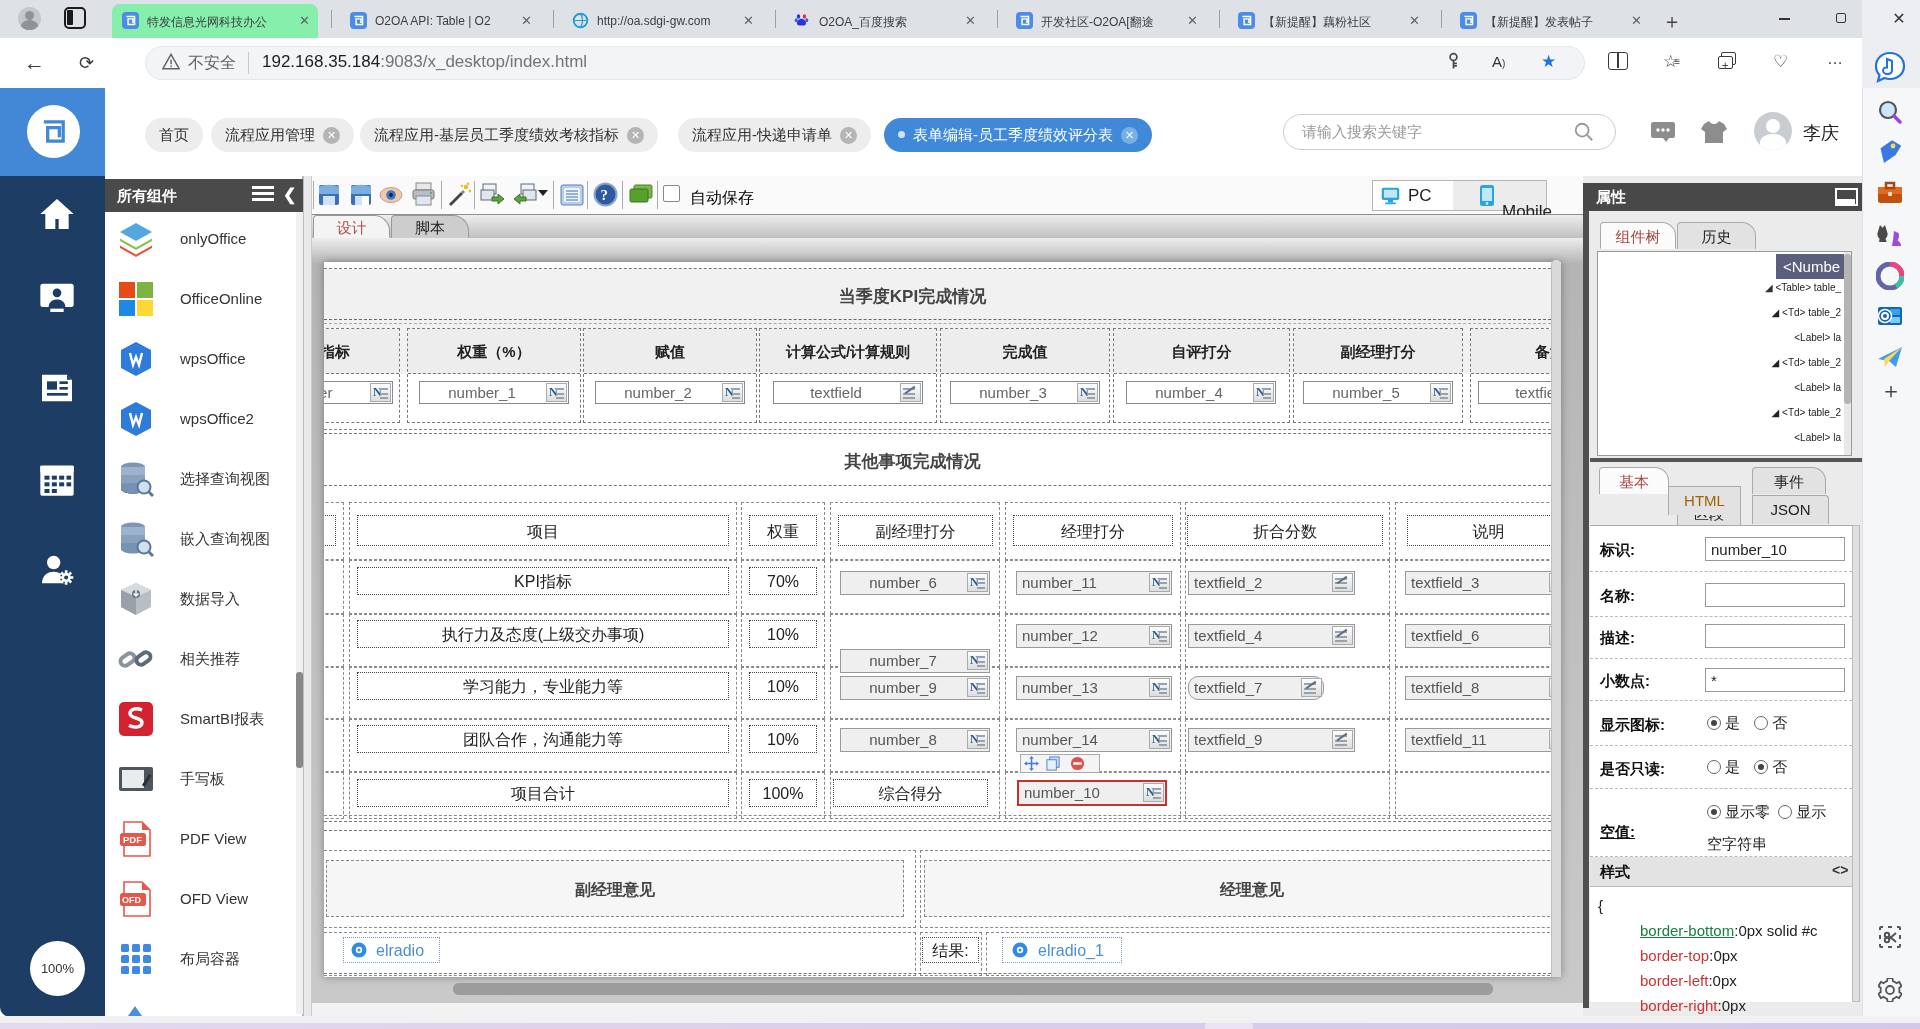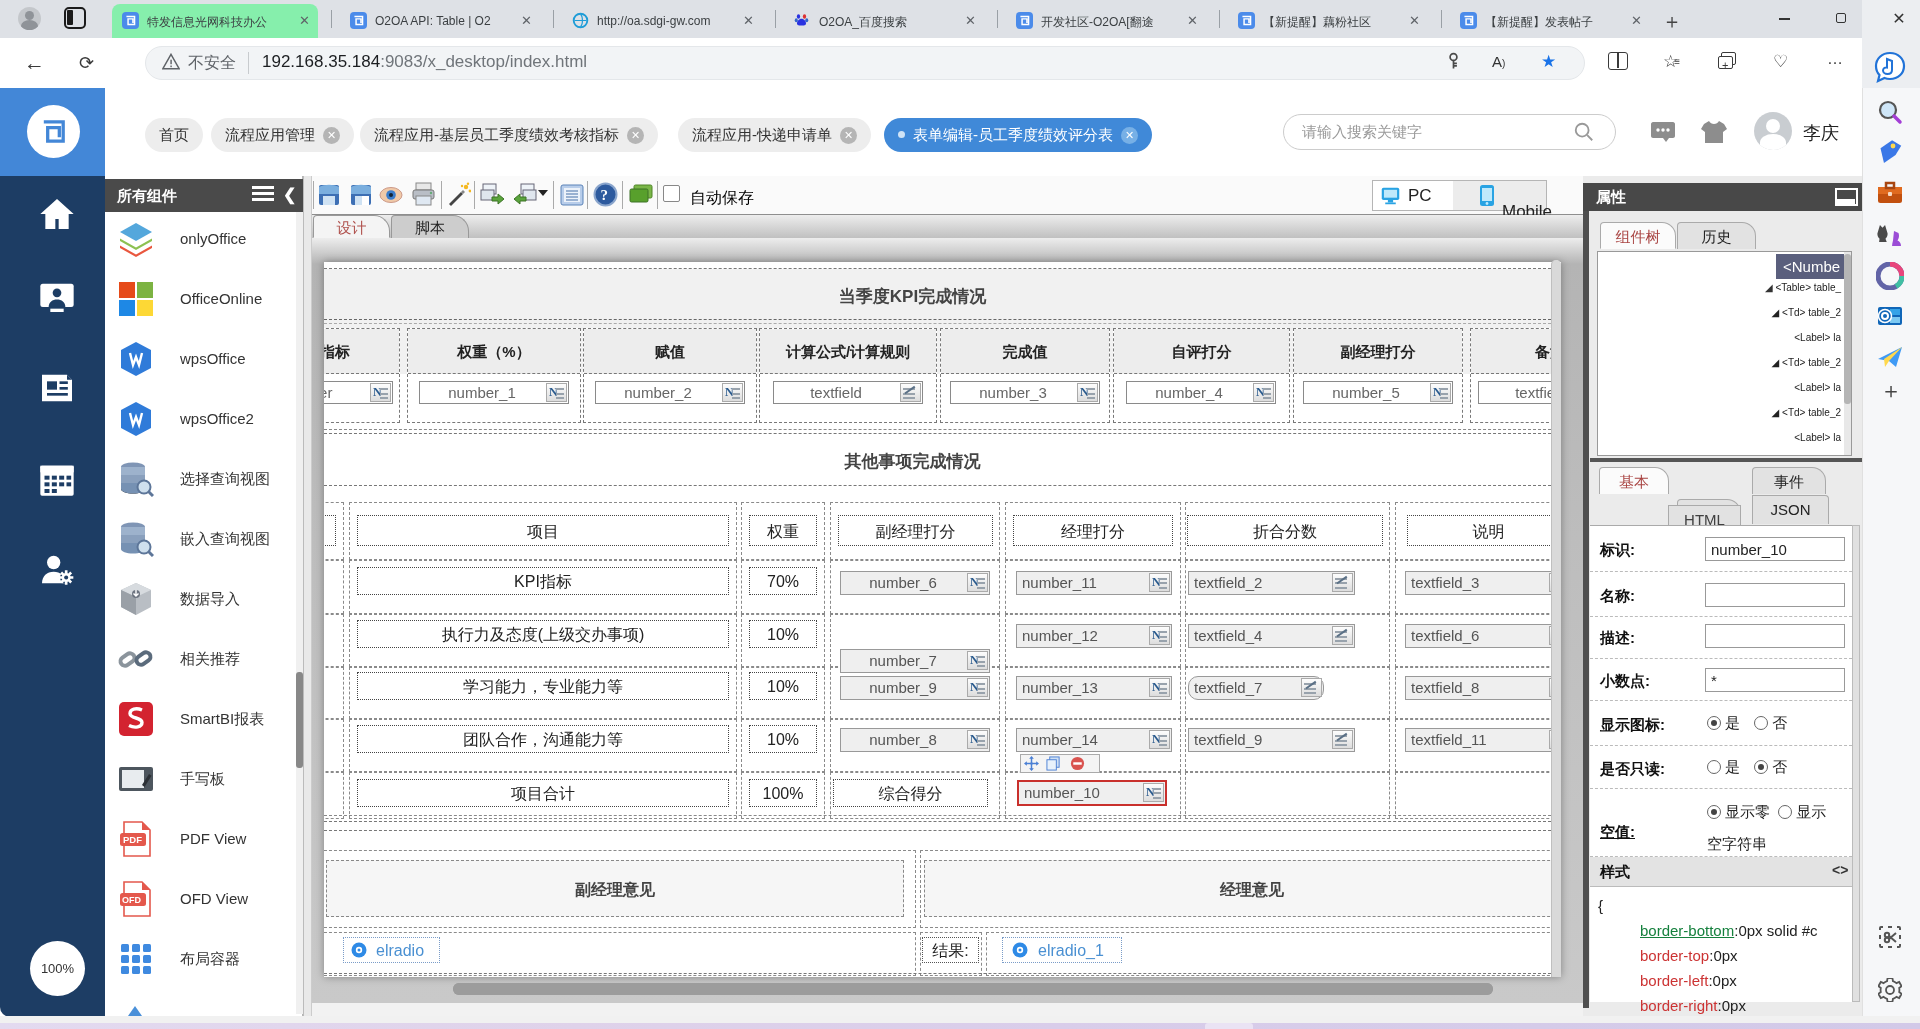--- a/index.html
+++ b/index.html
@@ -769,21 +769,21 @@
  <div class="titem" style="top:130px;">&lt;Label&gt; la</div>
  <div class="titem" style="top:155px;">◢ &lt;Td&gt; table_2</div>
  <div class="titem" style="top:180px;">&lt;Label&gt; la</div>
  <div class="abs" style="right:0;top:0;width:7px;height:203px;background:#e8e8e8;"></div>
  <div class="abs" style="right:0;top:2px;width:7px;height:150px;background:#b5b5b5;border-radius:3px;"></div>
 </div>
 <div class="abs" id="pdiv"></div>
 <div class="abs ptab" style="left:1599px;top:467px;width:70px;background:#fbfbfb;color:#a94442;z-index:2;">基本</div>
 <div class="abs ptab" style="left:1677px;top:467px;width:64px;background:#e2e2e2;color:#222;margin-top:32px;">区段</div>
 <div class="abs ptab" style="left:1752px;top:467px;width:74px;background:#e2e2e2;color:#222;">事件</div>
-<div class="abs ptab" style="left:1668px;top:505px;width:73px;background:#e2e2e2;color:#404040;border-radius:0 0 0 0;height:29px;">HTML</div>
+<div class="abs ptab" style="left:1668px;top:486px;width:73px;background:#e2e2e2;color:#a16207;border-radius:0 0 0 0;height:29px;">HTML</div>
 <div class="abs ptab" style="left:1752px;top:495px;width:77px;background:#e2e2e2;color:#222;border-radius:0 4px 0 0;height:29px;">JSON</div>
 <div class="abs" id="pform">
  <div class="prow" style="top:0;height:46px;">
       <span class="plabel" style="top:15px;">标识:</span>
       <input class="pinput" style="top: 11px;" value="number_10">
     </div>
  <div class="prow" style="top:46px;height:45px;">
       <span class="plabel" style="top:15px;">名称:</span>
       <input class="pinput" style="top: 11px;">
     </div>

